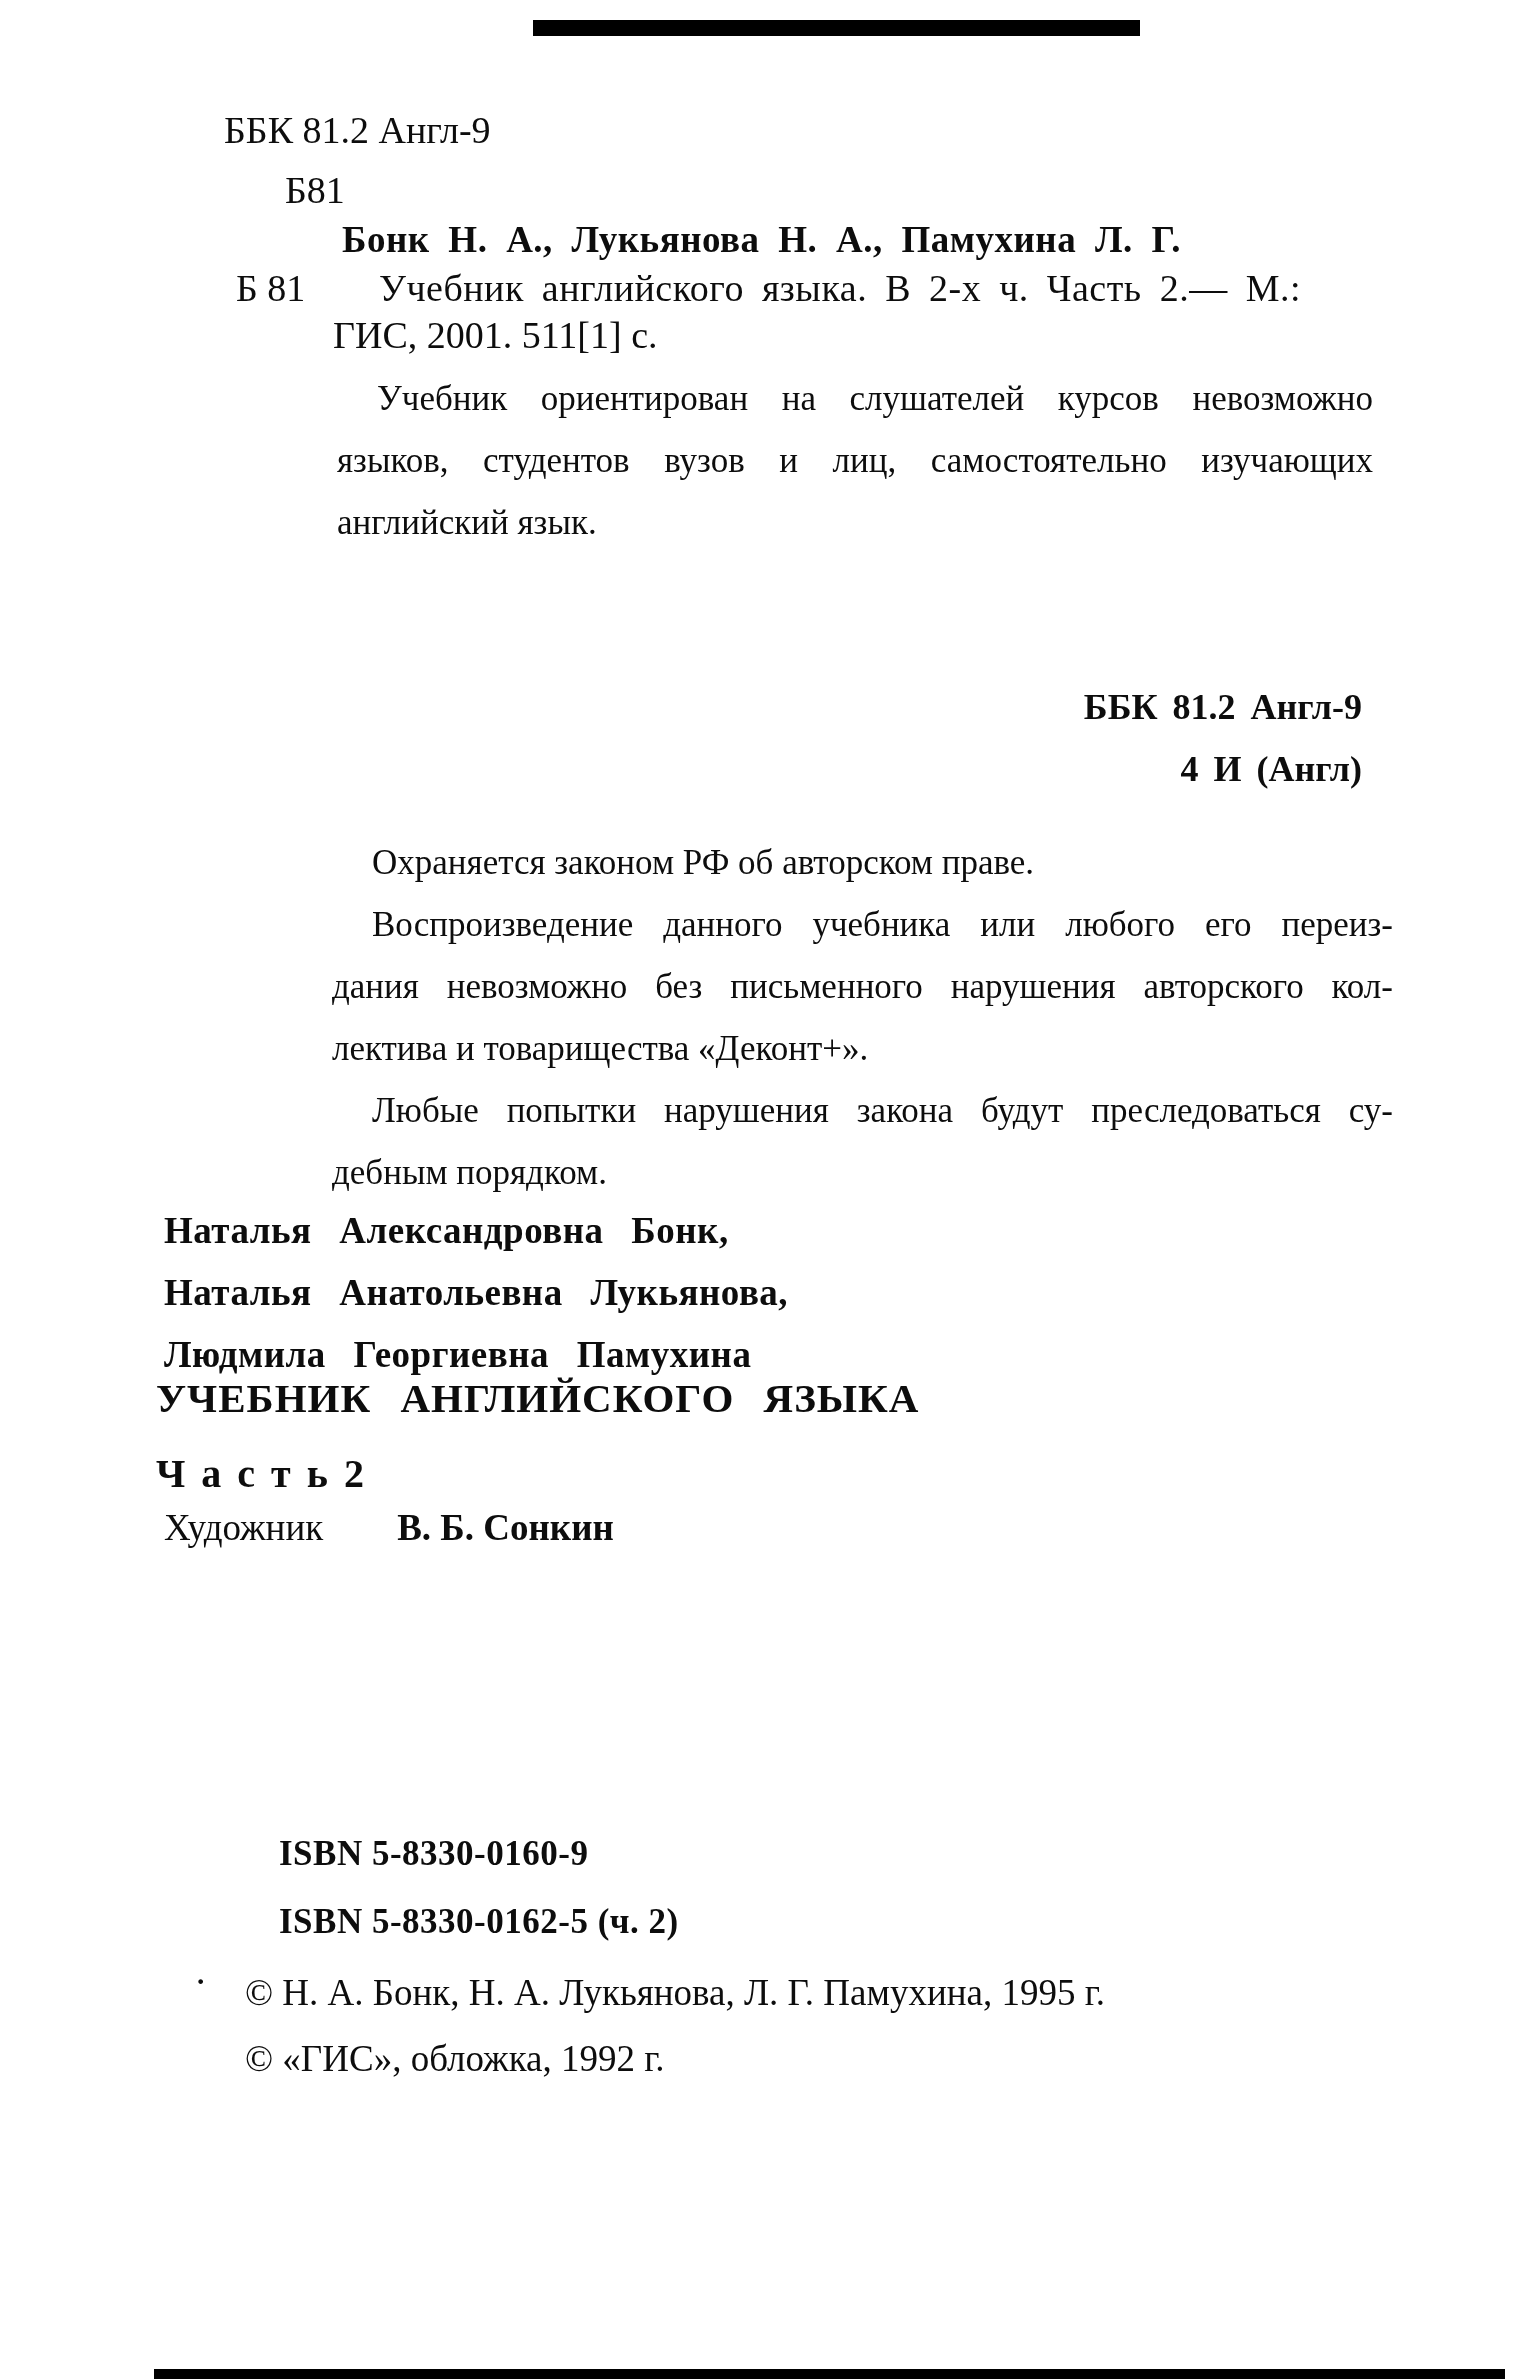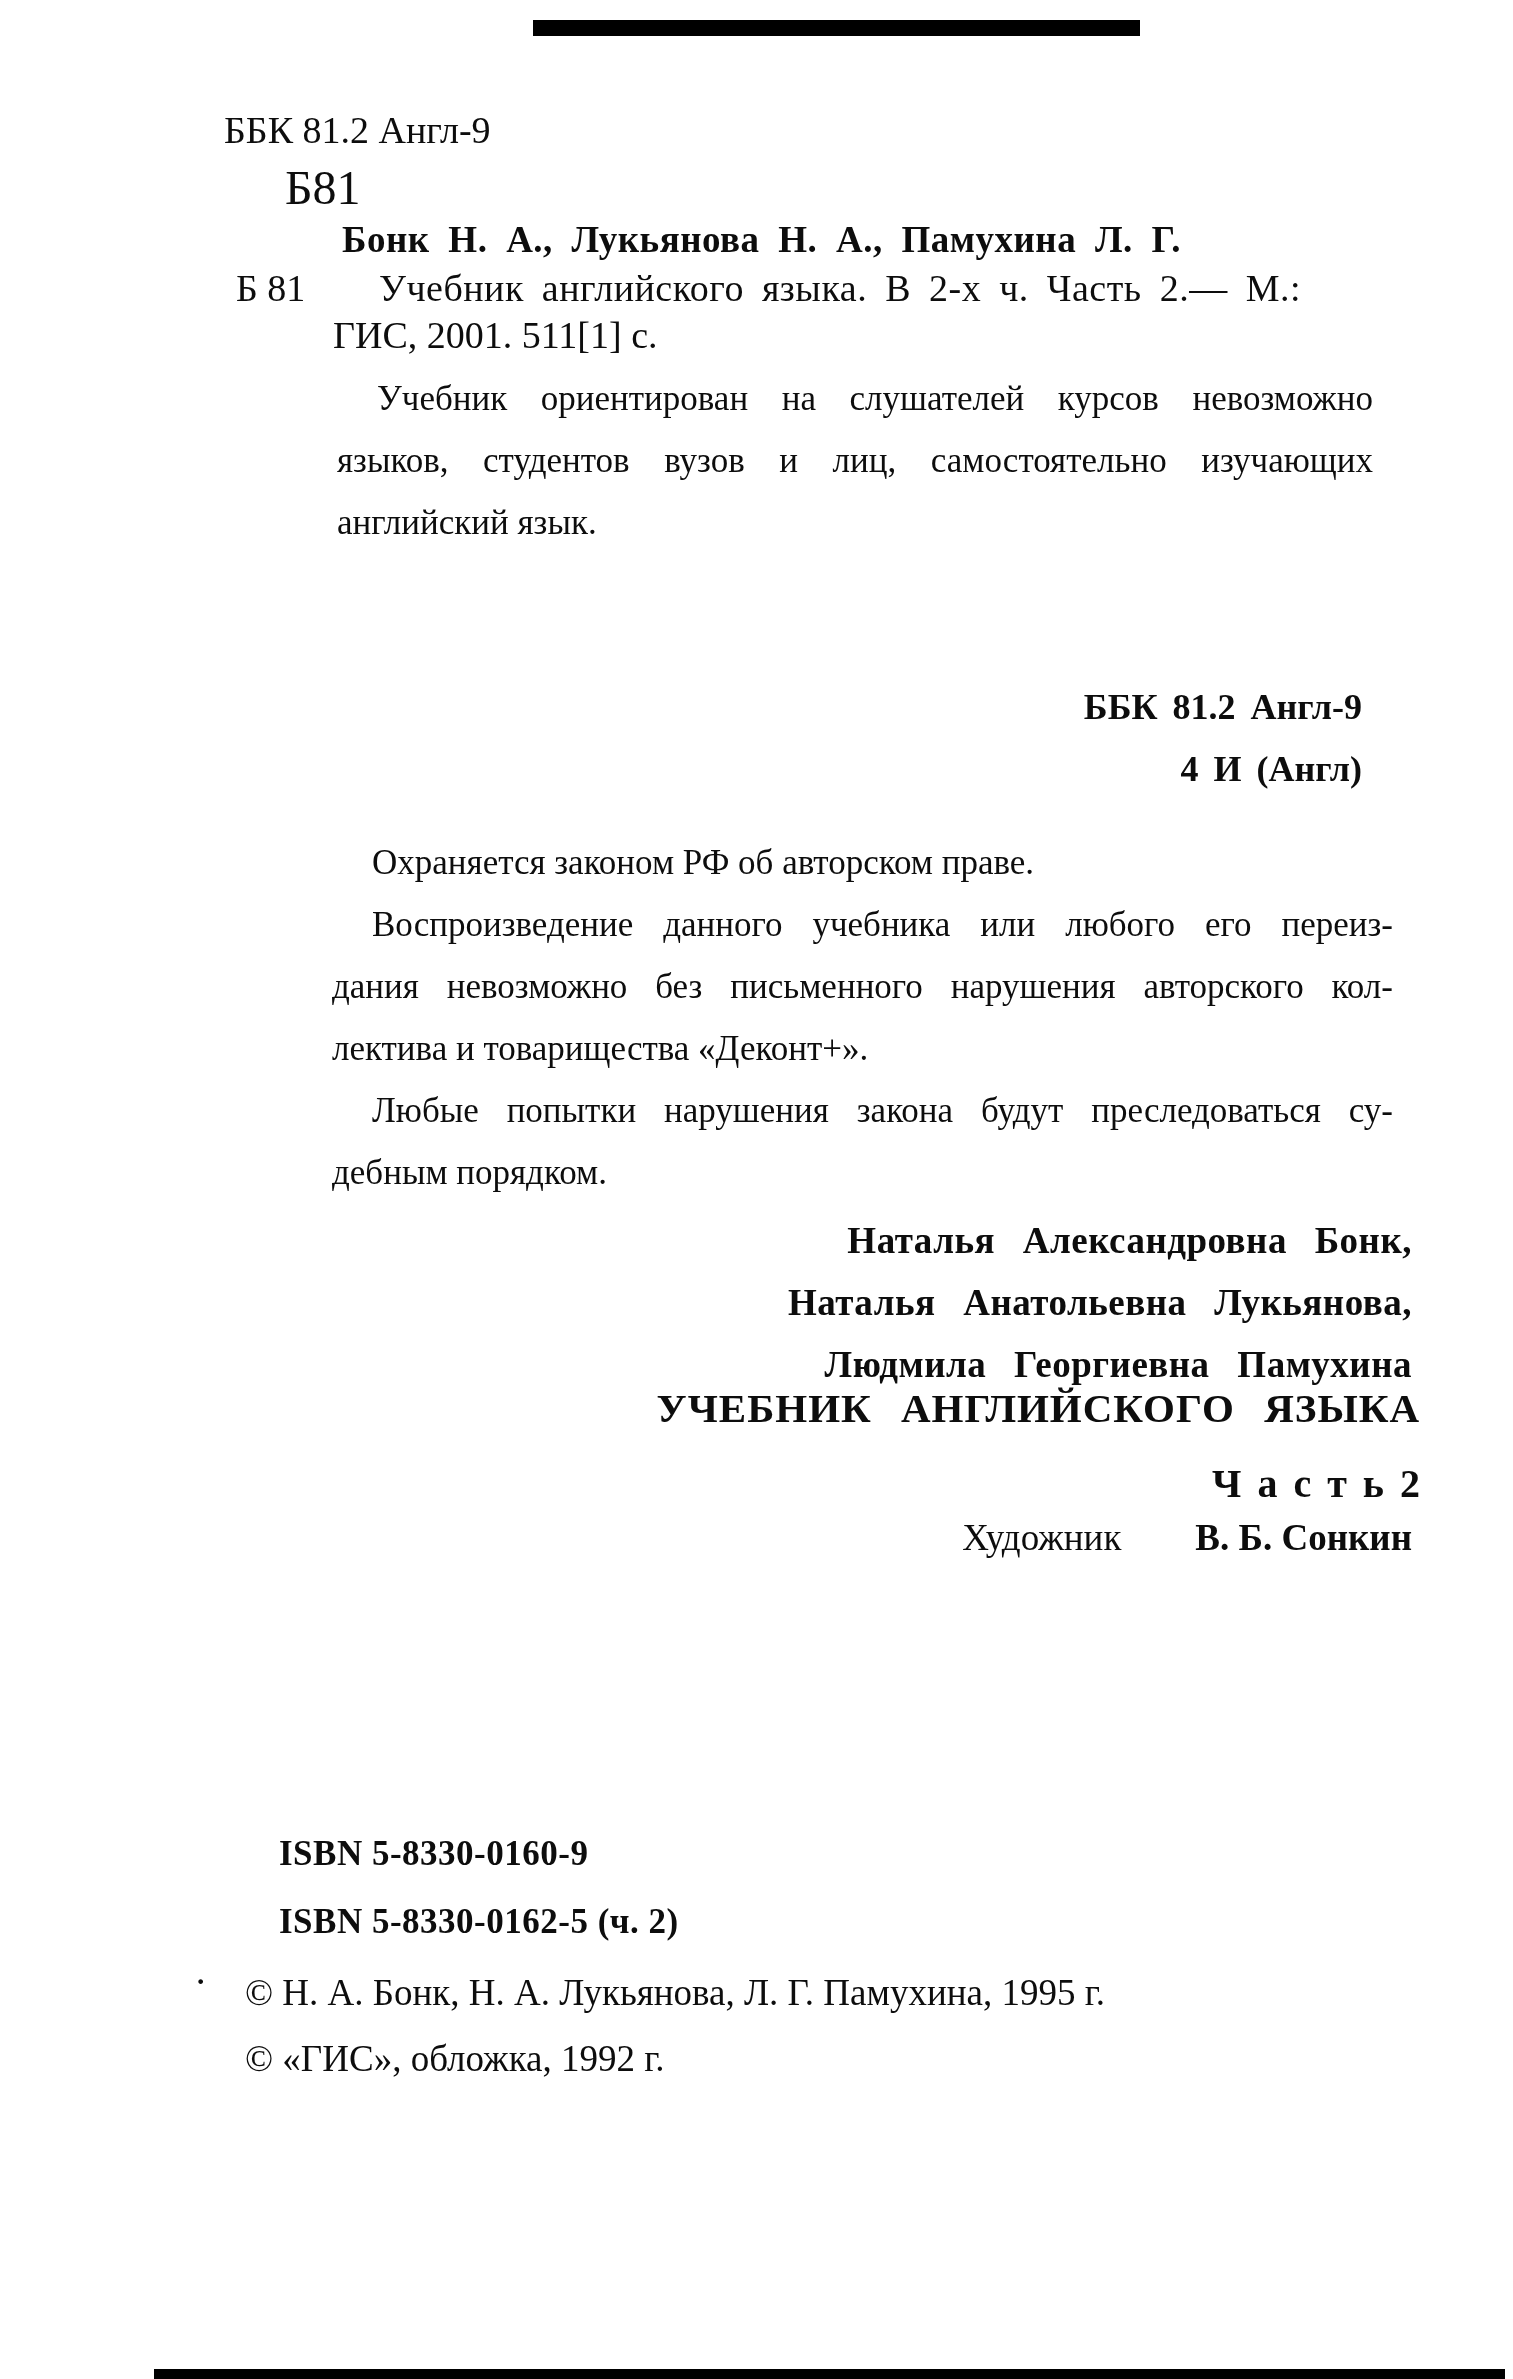--- a/index.html
+++ b/index.html
@@ -9,35 +9,35 @@
     width: 1513px;
     height: 2379px;
     background: #ffffff;
     font-family: "Liberation Serif", "DejaVu Serif", serif;
     color: #0d0d0d;
     overflow: hidden;
   }
   .abs { position: absolute; }
   .rule { background: #000000; }
   .bold { font-weight: bold; }
-  .center { text-align: right; margin-top: 10px; }
+  .center { text-align: left; }
   .jline { text-align: justify; text-align-last: justify; }
   .indent { padding-left: 48px; }
   .nowrap { white-space: nowrap; }
 </style>
 </head>
 <body>
 
 <div class="page">
 
   <div class="abs rule" style="left:517px; top:4px; width:607px; height:10px;"></div>
 
   <div class="abs nowrap" style="left:200px; top:84px; font-size:38px;">ББК 81.2 Англ-9</div>
 
-  <div class="abs" style="left:261px; top:136px; font-size:48px;">Б81</div>
+  <div class="abs" style="left:261px; top:144px; font-size:38px;">Б81</div>
 
   <div class="abs bold nowrap" style="left:318px; top:194px; font-size:37px; word-spacing:9px; letter-spacing:0.5px;">Бонк Н. А.,  Лукьянова Н. А.,  Памухина Л. Г.</div>
 
   <div class="abs" style="left:212px; top:242px; font-size:38px;">Б 81</div>
 
   <div class="abs nowrap" style="left:355px; top:242px; font-size:38px; word-spacing:8px; letter-spacing:0.5px;">Учебник английского языка. В 2-х ч. Часть 2.— М.:</div>
 
   <div class="abs nowrap" style="left:309px; top:289px; font-size:38px;">ГИС, 2001. 511[1] с.</div>
 
   <div class="abs" style="left:305px; top:344px; width:1068px; font-size:35px; line-height:46px;">

